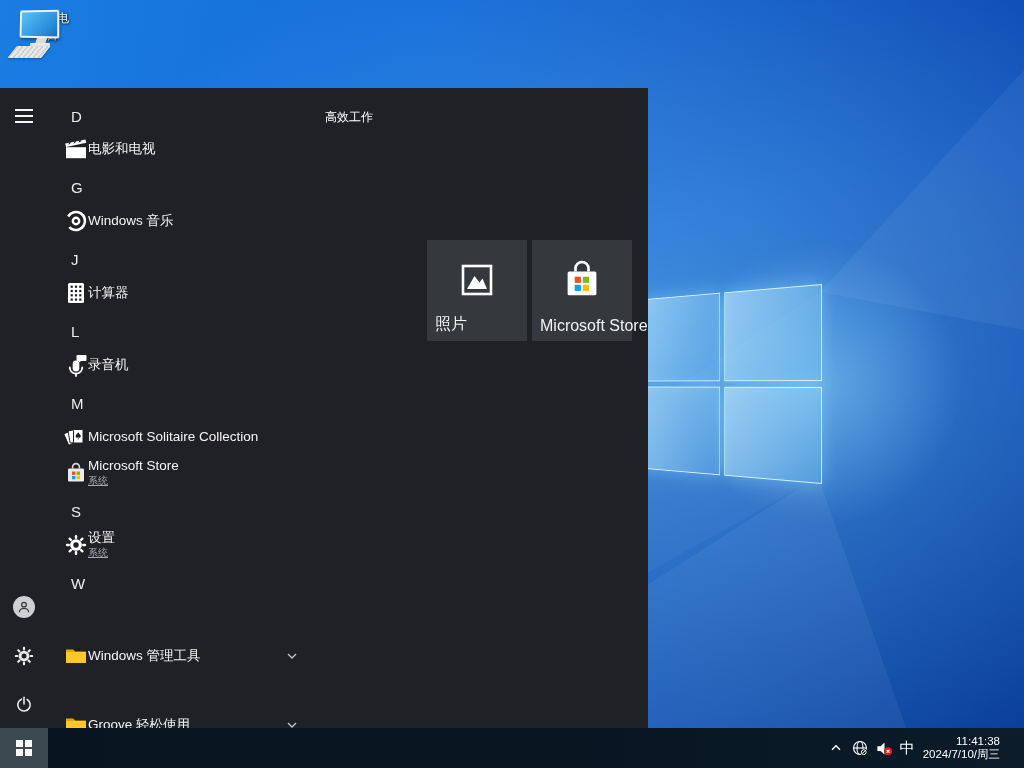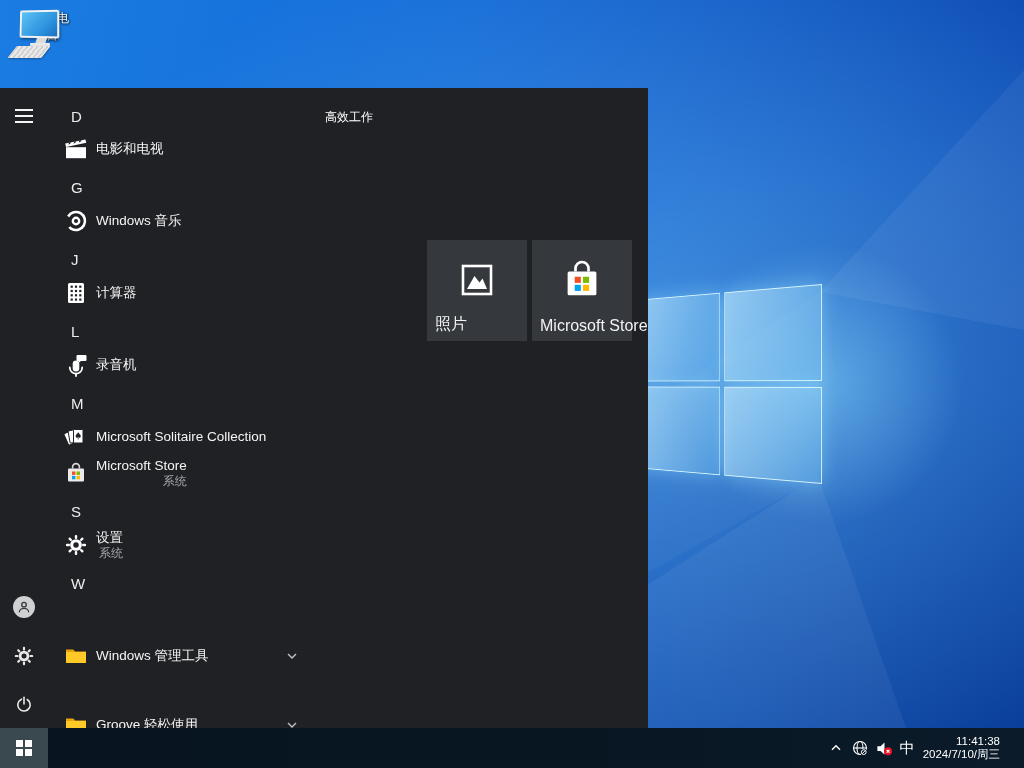--- a/index.html
+++ b/index.html
@@ -48,23 +48,23 @@
   .rail-gear { top:556px; }
   .rail-power { top:604px; }
   .avatar-circle { width:22px; height:22px; border-radius:50%; background:#cfd0d2; display:flex; align-items:center; justify-content:center; }
 
   .app-rows { position:absolute; left:56px; top:0; width:258px; height:100%; }
   .row { position:absolute; left:0; width:258px; display:flex; align-items:center; cursor:pointer; }
   .letter-row { height:36px; padding-left:15px; font-size:15px; color:#ececec; }
   .item-row { height:36px; padding-left:8px; }
   .item-row.two-line { height:44px; }
   .app-ic { width:24px; height:24px; flex:0 0 24px; display:flex; align-items:center; justify-content:center; }
-  .app-text { margin-left:8px; display:flex; flex-direction:column; justify-content:center;text-align:right; }
+  .app-text { display:flex; flex-direction:column; justify-content:center; }
   .app-label { font-size:13.5px; color:#f5f5f5; line-height:16px; white-space:nowrap; }
-  .app-sub { font-size:12px; color:#a6a8ab; line-height:14px; }
+  .app-sub { font-size:10px; color:#a6a8ab; line-height:14px;text-decoration:underline; }
   .chev { position:absolute; left:228px; top:50%; transform:translateY(-50%); width:16px; height:16px; }
 
   
   .group-title { position:absolute; left:325px; top:21px; font-size:12px; color:#ffffff; }
   .tile { position:absolute; top:152px; width:100px; height:101px; background:#35383c; cursor:pointer; }
   .tile-photos { left:427px; }
   .tile-store { left:532px; }
   .tile-icon { position:absolute; left:50%; top:42%; transform:translate(-50%,-50%); }
   .tile-label { position:absolute; left:8px; bottom:6px; font-size:16px; color:#f2f2f2; white-space:nowrap; }
 

